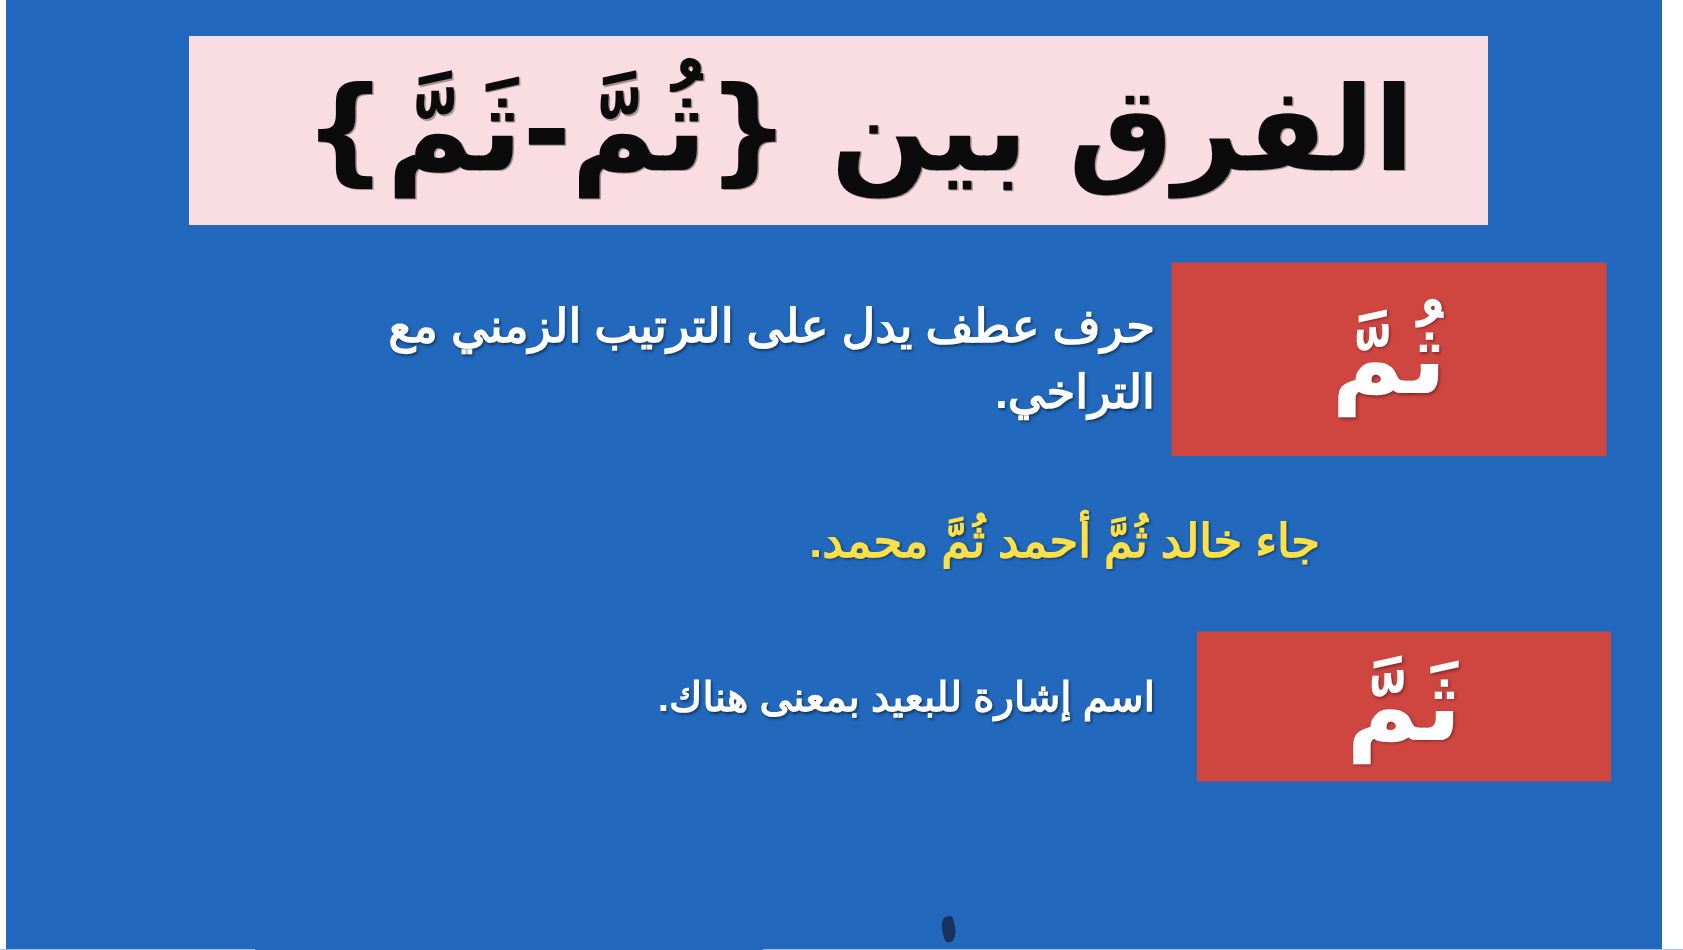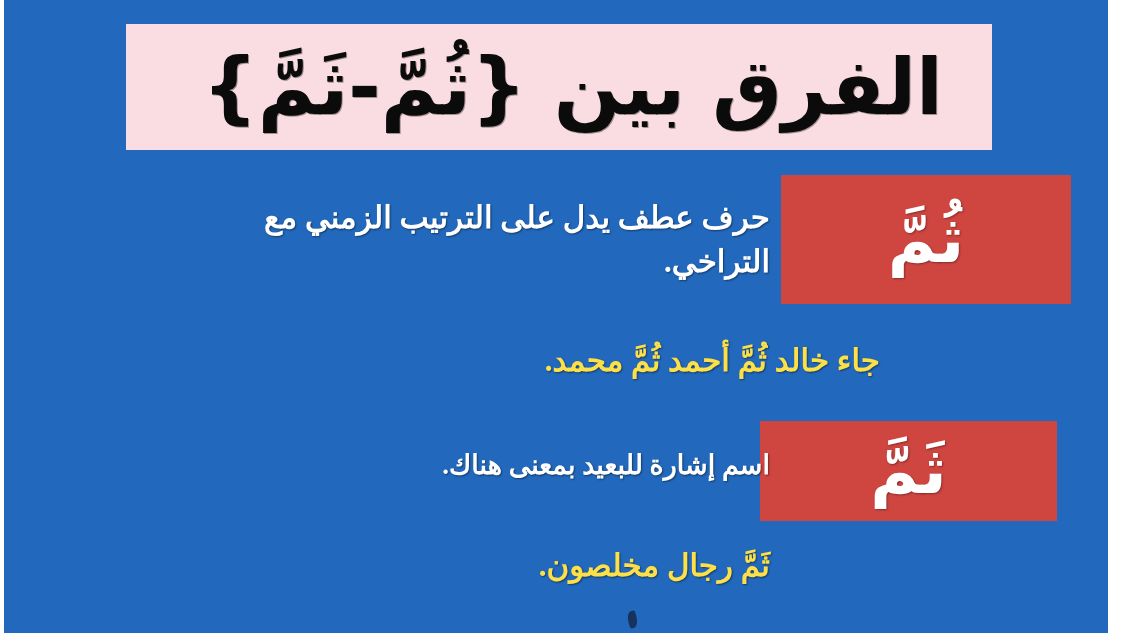--- a/index.html
+++ b/index.html
@@ -75,28 +75,28 @@
     color: #ffffff;
     font-family: "DejaVu Sans", sans-serif;
     font-weight: bold;
     font-size: 66px;
     line-height: 1.05;
     white-space: nowrap;
     text-shadow: 1px 1px 2px rgba(0,0,0,0.35);
   }
 
   #chip-thumma  { left: 781px; top: 175px; width: 290px; height: 129px; }
-  #chip-thamma  { left: 760px; top: 421px; width: 297px; height: 100px; }
+  #chip-thamma  { left: 798px; top: 421px; width: 276px; height: 100px; }
 
   
   .line {
     position: absolute;
     direction: rtl;
     text-align: right;
-    font-family: Liberation Serif, serif;
+    font-family: Liberation Sans, sans-serif;
     font-weight: bold;
     white-space: pre-line;
   }
 
   .def {
     color: #ffffff;
     text-shadow: 1px 1px 2px rgba(0,0,0,0.45);
   }
   .example {
     color: #fde047;
@@ -162,18 +162,17 @@
   <div class="line def" id="def-thumma">حرف عطف يدل على الترتيب الزمني مع التراخي.</div>
 
   <div class="line example" id="example-thumma">جاء خالد ثُمَّ أحمد ثُمَّ محمد.</div>
 
   <div class="word-chip" id="chip-thamma">
     <span class="chip-text">ثَمَّ</span>
   </div>
 
   <div class="line def" id="def-thamma">اسم إشارة للبعيد بمعنى هناك.</div>
 
-  <div class="line example" id="example-thamma">ثَمَّ رجال مخلصون.</div>
 
   <div class="artifact-mark"></div>
 
   <div class="edge-strip-right"></div>
 </div>
 
 </body></html>

